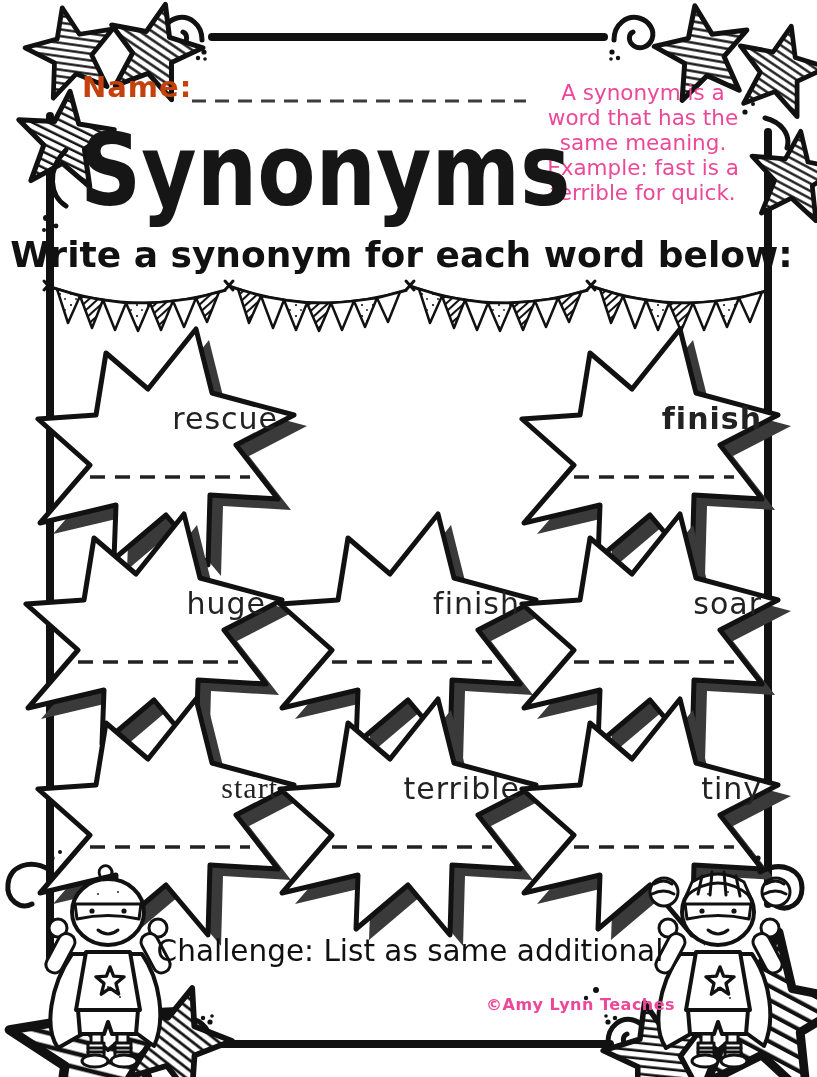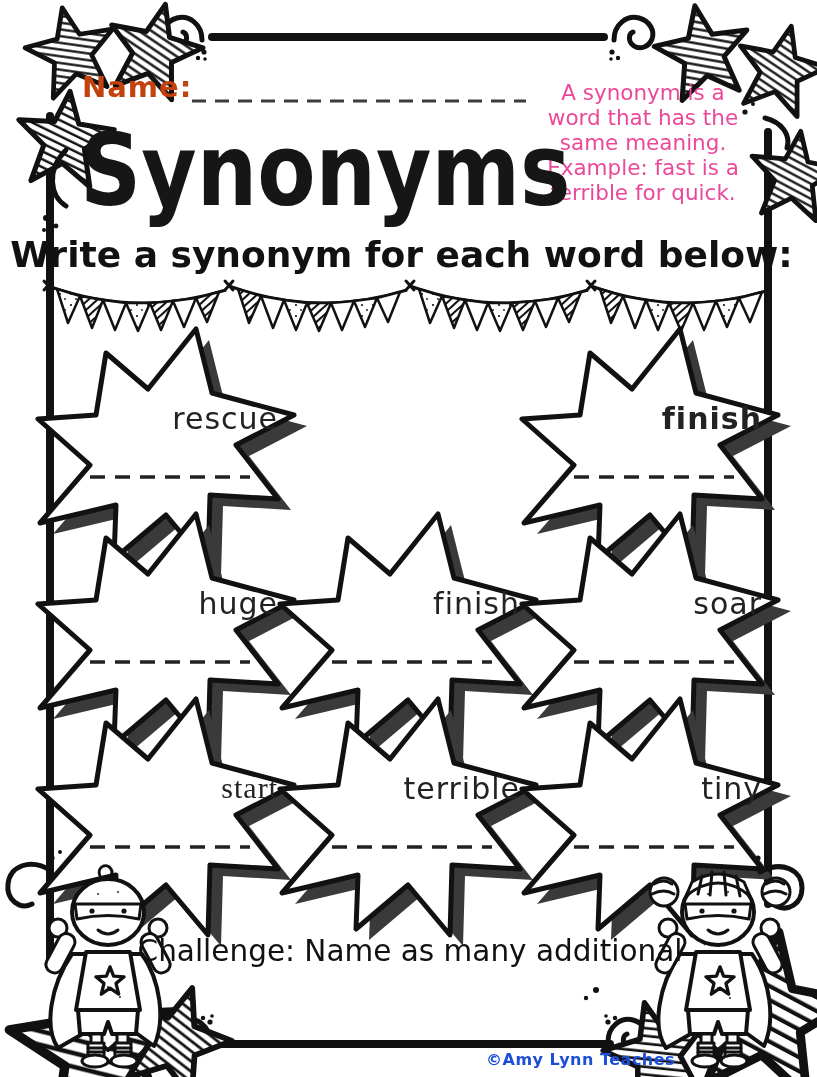--- a/index.html
+++ b/index.html
@@ -14,21 +14,21 @@
          transform:scaleX(0.85);transform-origin:left top;letter-spacing:0px;z-index:3;white-space:nowrap;}
   #definition{left:516px;top:80px;width:254px;text-align:center;font-size:21.5px;
               line-height:25px;color:#ec4899;z-index:2;}
   #instructions{left:0;top:234px;width:803px;text-align:center;font-size:36px;color:#111;
                 white-space:nowrap;z-index:3;font-weight:bold;}
   .star-cell{position:absolute;width:268px;height:252px;z-index:2;}
   .star-word{position:absolute;left:0;top:74px;width:240px;text-align:right;
              font-size:30px;color:#222;letter-spacing:1px;}
   #challenge{left:110px;top:933px;width:600px;text-align:center;font-size:29.5px;
              color:#111;line-height:36px;z-index:6;white-space:nowrap;}
-  #credit{left:486px;top:1050px;font-size:16px;font-weight:bold;color:#1d4ed8;z-index:7;
+  #credit{left:486px;top:995px;font-size:16px;font-weight:bold;color:#ec4899;z-index:7;
           letter-spacing:0.5px;}
   svg{overflow:visible;}
   .clip{overflow:hidden;}
   
   .wf{fill:#fff;stroke:#111;stroke-width:4;stroke-linejoin:round;}
   .s3{stroke-width:3;}
   .ln{fill:none;stroke:#111;stroke-width:3;stroke-linecap:round;}
   .bf{fill:#111;stroke:none;}
   .rope{fill:none;stroke:#111;stroke-width:3;}
   .flag{stroke:#111;stroke-width:2.5;stroke-linejoin:round;}
@@ -164,21 +164,21 @@
     <div class="star-word">rescue</div>
   </div>
   <div class="star-cell" style="left:522px;top:327px;font-weight:bold;">
     <svg width="268" height="252" viewBox="0 0 268 252">
       <use href="#burst" class="burst-shadow" transform="translate(13,11)"></use>
       <use href="#burst" class="burst-face"></use>
       <line class="blank" x1="52" y1="150" x2="212" y2="150"></line>
     </svg>
     <div class="star-word">finish</div>
   </div>
-  <div class="star-cell" style="left:38px;top:512px;">
+  <div class="star-cell" style="left:26px;top:512px;">
     <svg width="268" height="252" viewBox="0 0 268 252">
       <use href="#burst" class="burst-shadow" transform="translate(13,11)"></use>
       <use href="#burst" class="burst-face"></use>
       <line class="blank" x1="52" y1="150" x2="212" y2="150"></line>
     </svg>
     <div class="star-word">huge</div>
   </div>
   <div class="star-cell" style="left:280px;top:512px;">
     <svg width="268" height="252" viewBox="0 0 268 252">
       <use href="#burst" class="burst-shadow" transform="translate(13,11)"></use>
@@ -293,17 +293,17 @@
     <path d="M95 190 h16 M95 194 h16" class="ln" stroke-width="2"></path>
     <ellipse cx="75" cy="203" rx="13" ry="6" class="wf s3"></ellipse>
     <ellipse cx="104" cy="203" rx="13" ry="6" class="wf s3"></ellipse>
     <circle cx="78" cy="36" r="0.9" class="bf"></circle>
       <circle cx="98" cy="34" r="0.9" class="bf"></circle>
       <circle cx="88" cy="130" r="0.9" class="bf"></circle>
       <circle cx="100" cy="140" r="0.9" class="bf"></circle>
   </svg>
 
   <div class="abs" id="challenge">
-    <div>Challenge: Name as many additional</div>
+    <div>Challenge: List as same additional</div>
   </div>
   <div class="abs" id="credit">©Amy Lynn Teaches</div>
 
 </div>
 
 </body></html>

